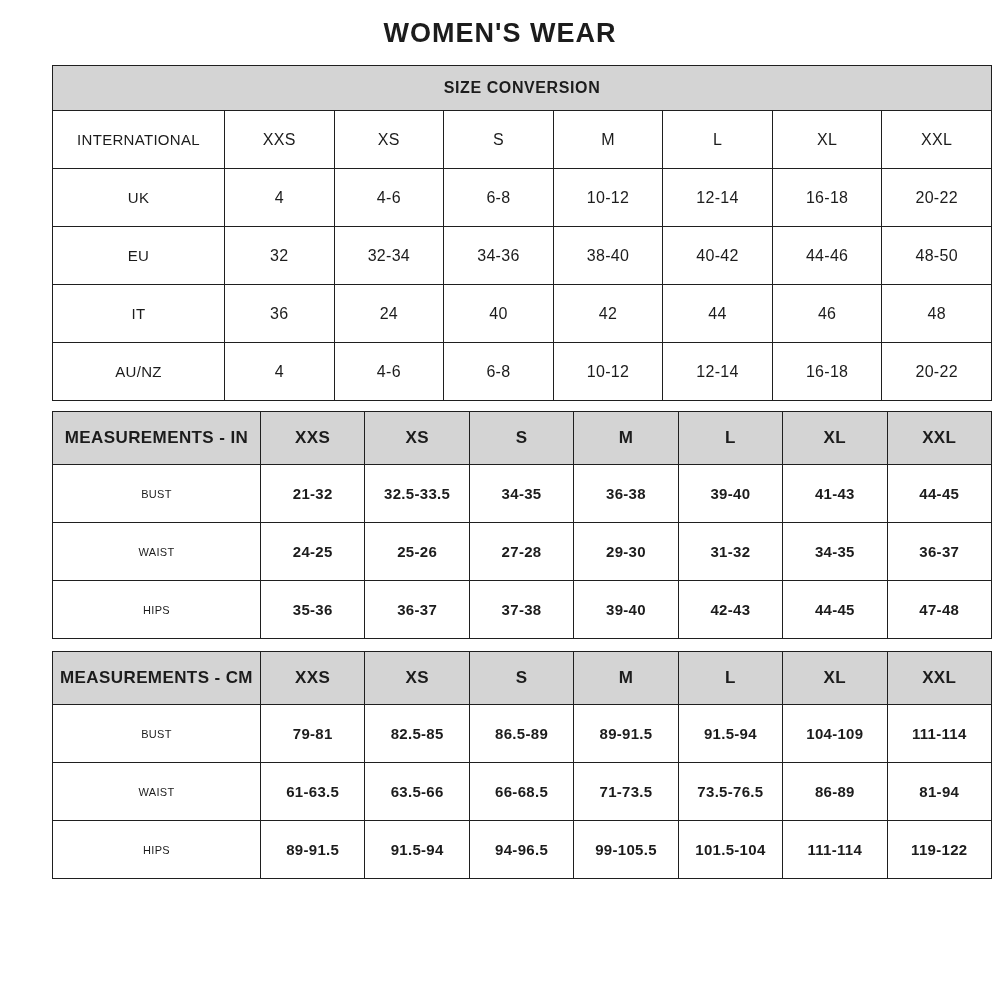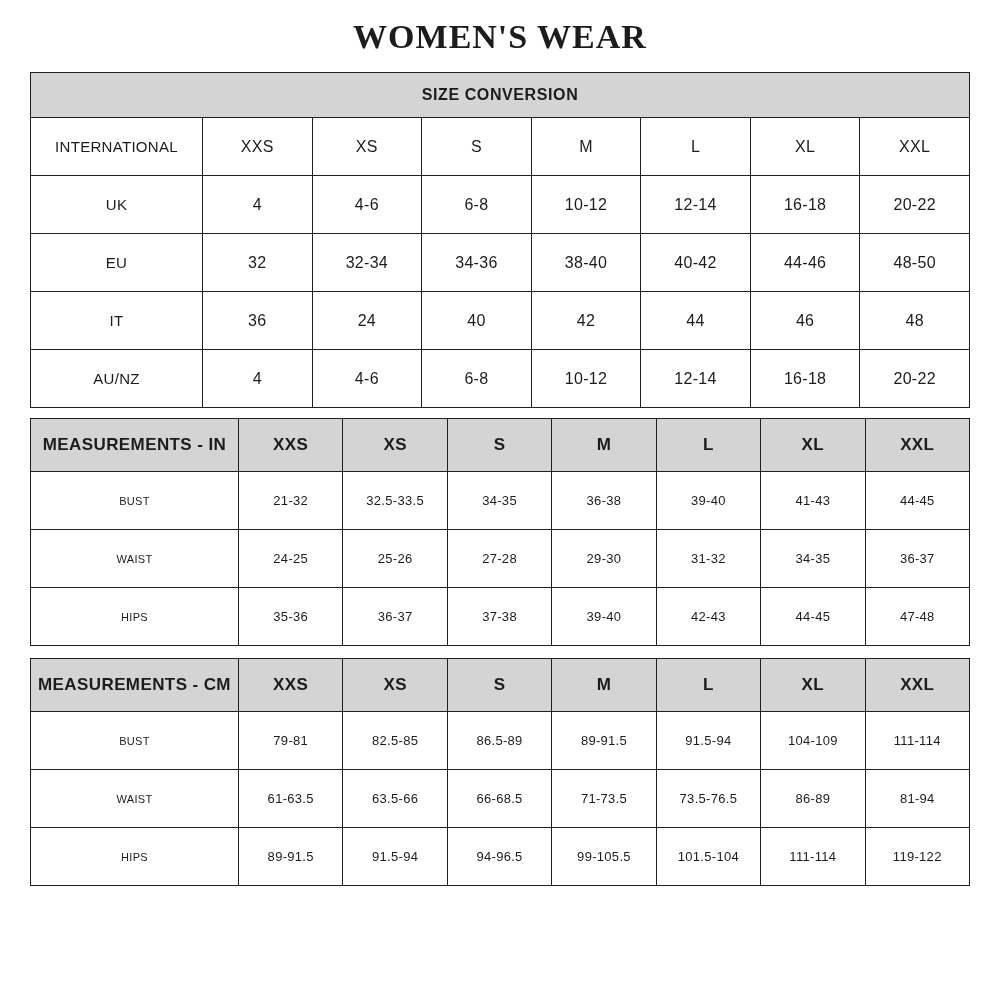--- a/index.html
+++ b/index.html
@@ -9,30 +9,30 @@
     font-family: "Liberation Sans", sans-serif;
     color: var(--text, #1c1c1c);
   }
   .page {
     width: 1000px;
     height: 1000px;
     padding: 12px 30px 0 30px;
   }
   .page-title {
     text-align: center;
-    font-size: 34px;
+    font-size: 27px;
     font-weight: 700;
     letter-spacing: 1px;
     margin: 6px 0 16px 0;
-    font-family: Liberation Serif, serif;
   }
   table.tbl {
     border-collapse: collapse;
     width: 940px;
     table-layout: fixed;
+    margin-left: 22px;
   }
   .tbl th, .tbl td {
     border: 1.6px solid var(--border, #1f1f1f);
     text-align: center;
     vertical-align: middle;
     font-weight: 400;
     letter-spacing: 0.3px;
     padding: 2px 4px;
     overflow: hidden;
   }
@@ -51,21 +51,21 @@
   
   .tbl-meas tbody tr { height: 58px; }
   .tbl-meas thead tr { height: 53px; }
   .tbl-meas thead th {
     background: var(--header-bg, #d4d4d4);
     font-weight: 700;
     font-size: 17px;
     letter-spacing: 0.4px;
   }
   .tbl-meas tbody th.row-label { font-size: 11px; }
-  .tbl-meas tbody td { font-size: 13px; }
+  .tbl-meas tbody td { font-size: 15px; font-weight: bold; }
   .tbl-in { margin-bottom: 12px; }
 </style>
 </head>
 <body>
 
 <div class="page">
 
   <h1 class="page-title">WOMEN'S WEAR</h1>
 
   <table class="tbl tbl-conversion">

